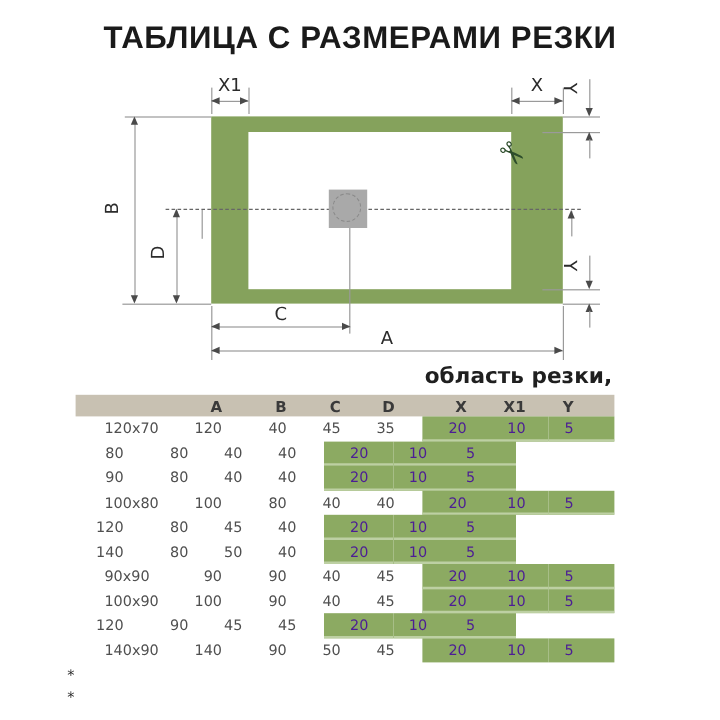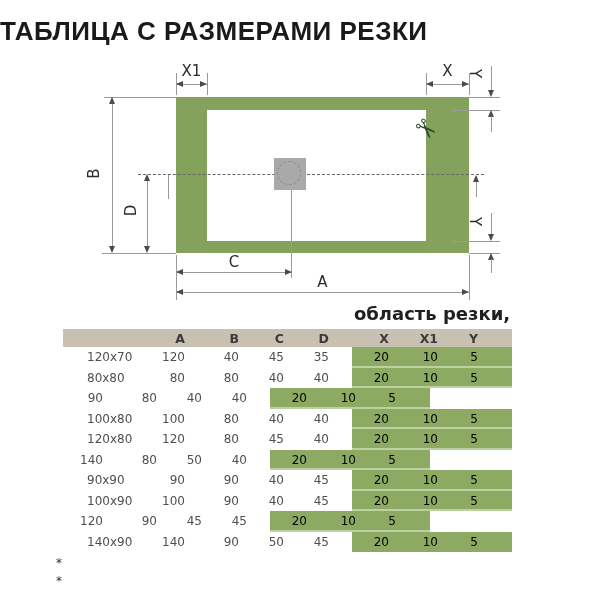--- a/index.html
+++ b/index.html
@@ -1,18 +1,18 @@
 <!DOCTYPE html>
 <html><head>
 <meta charset="utf-8">
 <style>
   html,body{margin:0;padding:0;background:#fff;}
   .canvas{position:relative;width:600px;height:600px;background:#fff;overflow:hidden;
           font-family:"DejaVu Sans",sans-serif;color:#2d2d2d;}
-  .title{position:absolute;top:16px;left:0;width:600px;
+  .title{position:absolute;top:16px;left:0;width:600px;text-align:center;
          font-family:"Liberation Sans",sans-serif;font-weight:bold;font-size:26px;
          letter-spacing:.5px;color:#1a1a1a;}
   
   .rect-outer{position:absolute;left:176px;top:97px;width:293px;height:156px;background:#85a25c;}
   .rect-inner{position:absolute;left:207px;top:110px;width:219px;height:131px;background:#ffffff;}
   .hline{position:absolute;height:1px;background:#9a9a9a;}
   .vline{position:absolute;width:1px;background:#9a9a9a;}
   .dashline{position:absolute;left:138px;top:174px;width:346px;height:0;border-top:1px dashed #666;}
   .drain{position:absolute;left:274px;top:158px;width:32px;height:32px;background:#a9a9a9;box-sizing:border-box;}
   .drain-circle{position:absolute;left:3px;top:3px;width:24px;height:24px;border:1px dashed #8b8b8b;border-radius:50%;box-sizing:border-box;}
@@ -35,21 +35,21 @@
   .trow.head{height:18px;background:#c8c1b2;font-weight:bold;color:#3a3a3a;font-size:12.5px;}
   .cell{box-sizing:border-box;display:flex;align-items:center;justify-content:flex-end;}
   .c0{width:82px;justify-content:flex-start;padding-left:24px;}
   .c1{width:60px;padding-right:20px;}
   .c2{width:47px;padding-right:13px;}
   .c3{width:46px;padding-right:14px;}
   .c4{width:54px;padding-right:23px;}
   .c5{width:58px;padding-right:21px;}
   .c6{width:47px;padding-right:19px;}
   .c7{width:55px;padding-right:34px;}
-  .trow:not(.head) .g{background:#8caa62;color:#000000;}
+  .trow:not(.head) .g{background:#8caa62;color:#4c1d95;}
   .trow:not(.head):not(:last-child) .g{box-shadow:inset 0 -2px 0 #bdd0a3;}
   
   .fnote{position:absolute;left:56px;width:500px;display:flex;font-size:12px;color:#2d2d2d;}
   .fnote .marker{width:46px;}
 </style>
 </head>
 <body>
 
 <div class="canvas">
 
@@ -145,21 +145,20 @@
       <div class="cell c0">120x70</div>
       <div class="cell c1">120</div>
       <div class="cell c2">40</div>
       <div class="cell c3">45</div>
       <div class="cell c4">35</div>
       <div class="cell c5 g">20</div>
       <div class="cell c6 g">10</div>
       <div class="cell c7 g">5</div>
     </div>
     <div class="trow">
-      <div class="cell c0">80x80</div>
       <div class="cell c1">80</div>
       <div class="cell c2">80</div>
       <div class="cell c3">40</div>
       <div class="cell c4">40</div>
       <div class="cell c5 g">20</div>
       <div class="cell c6 g">10</div>
       <div class="cell c7 g">5</div>
     </div>
     <div class="trow">
       <div class="cell c1">90</div>
@@ -174,21 +173,20 @@
       <div class="cell c0">100x80</div>
       <div class="cell c1">100</div>
       <div class="cell c2">80</div>
       <div class="cell c3">40</div>
       <div class="cell c4">40</div>
       <div class="cell c5 g">20</div>
       <div class="cell c6 g">10</div>
       <div class="cell c7 g">5</div>
     </div>
     <div class="trow">
-      <div class="cell c0">120x80</div>
       <div class="cell c1">120</div>
       <div class="cell c2">80</div>
       <div class="cell c3">45</div>
       <div class="cell c4">40</div>
       <div class="cell c5 g">20</div>
       <div class="cell c6 g">10</div>
       <div class="cell c7 g">5</div>
     </div>
     <div class="trow">
       <div class="cell c1">140</div>

